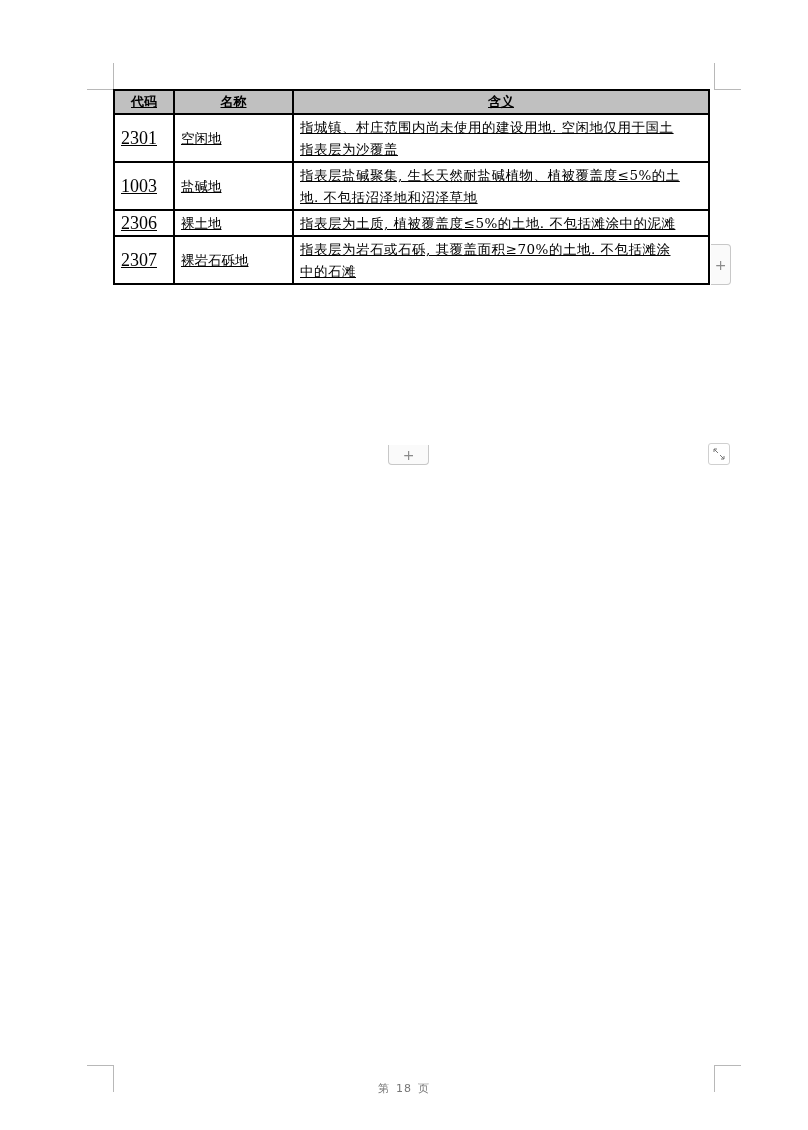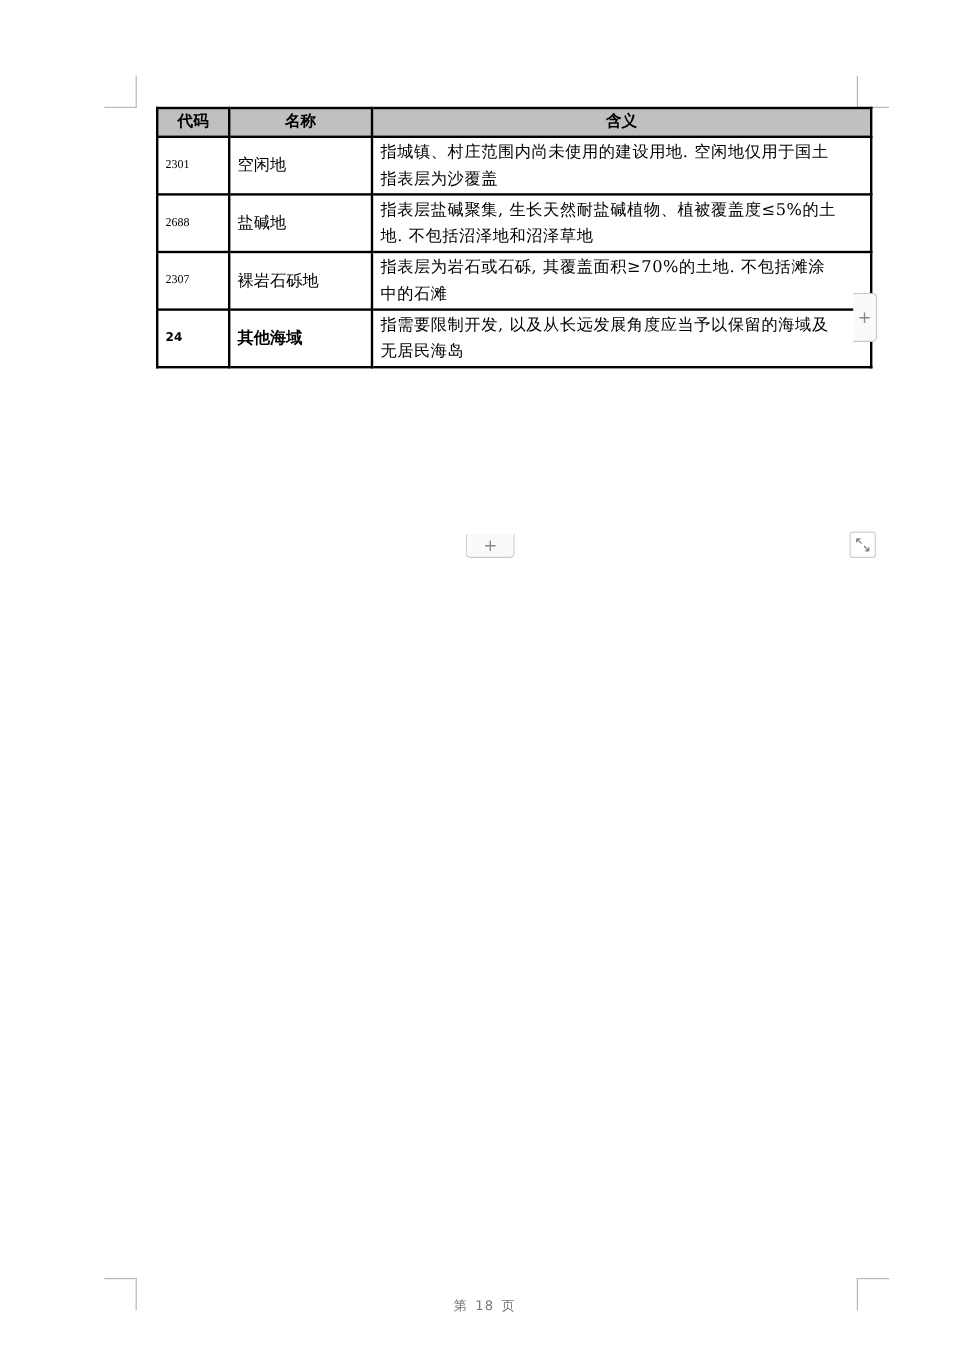--- a/index.html
+++ b/index.html
@@ -30,44 +30,45 @@
     width: 26px;
     height: 26px;
   }
   .crop.tl { left: 87px; top: 63px; border-right-width: 1px; border-bottom-width: 1px; }
   .crop.tr { left: 714px; top: 63px; border-left-width: 1px; border-bottom-width: 1px; }
   .crop.bl { left: 87px; top: 1065px; border-right-width: 1px; border-top-width: 1px; }
   .crop.br { left: 714px; top: 1065px; border-left-width: 1px; border-top-width: 1px; }
 
   table.landuse {
     position: absolute;
-    left: 130px;
+    left: 113px;
     top: 89px;
     width: 595px;
     border-collapse: collapse;
     table-layout: fixed;
     font-size: 13.5px;
     line-height: 22px;
+    text-decoration: underline;
   }
   table.landuse th, table.landuse td {
     border: 2px solid #000;
     padding: 0 6px;
     vertical-align: middle;
     text-align: left;
   }
   table.landuse th {
     background: #c0c0c0;
     font-family: "DejaVu Sans", "Liberation Sans", sans-serif;
     font-weight: bold;
     font-size: 13px;
     text-align: center;
     height: 22px;
     padding: 0;
   }
-  table.landuse td.code { font-family: "Liberation Serif", "DejaVu Serif", serif; font-size: 10px; border-radius: 21px; }
+  table.landuse td.code { font-family: "Liberation Serif", "DejaVu Serif", serif; font-size: 18px; border-radius: 21px; }
   table.landuse td.desc { letter-spacing: 0.5px; padding: 1px 6px; }
   table.landuse tr.bold td.code,
   table.landuse tr.bold td.name { font-weight: bold; font-family: "DejaVu Sans", "Liberation Sans", sans-serif; }
   col.c1 { width: 60px; }
   col.c2 { width: 119px; }
   col.c3 { width: 416px; }
 
   .add-btn {
     position: absolute;
     border: 1px solid #c8c8c8;
@@ -133,41 +134,40 @@
     <tbody>
       <tr style="height:47px">
         <td class="code">2301</td>
         <td class="name">空闲地</td>
         <td class="desc">
             <div>指城镇、村庄范围内尚未使用的建设用地. 空闲地仅用于国土</div>
             <div>指表层为沙覆盖</div>
           </td>
       </tr>
       <tr style="height:47px">
-        <td class="code">2688</td>
+        <td class="code">1003</td>
         <td class="name">盐碱地</td>
         <td class="desc">
             <div>指表层盐碱聚集, 生长天然耐盐碱植物、植被覆盖度≤5%的土</div>
             <div>地. 不包括沼泽地和沼泽草地</div>
+          </td>
+      </tr>
+      <tr style="height:24px">
+        <td class="code">2306</td>
+        <td class="name">裸土地</td>
+        <td class="desc">
+            <div>指表层为土质, 植被覆盖度≤5%的土地. 不包括滩涂中的泥滩</div>
           </td>
       </tr>
       <tr style="height:47px">
         <td class="code">2307</td>
         <td class="name">裸岩石砾地</td>
         <td class="desc">
             <div>指表层为岩石或石砾, 其覆盖面积≥70%的土地. 不包括滩涂</div>
             <div>中的石滩</div>
-          </td>
-      </tr>
-      <tr class="bold" style="height:47px">
-        <td class="code">24</td>
-        <td class="name">其他海域</td>
-        <td class="desc">
-            <div>指需要限制开发, 以及从长远发展角度应当予以保留的海域及</div>
-            <div>无居民海岛</div>
           </td>
       </tr>
     </tbody>
   </table>
 
   <div class="add-btn add-col">
     <span>+</span>
   </div>
   <div class="add-btn add-row">
     <span>+</span>

